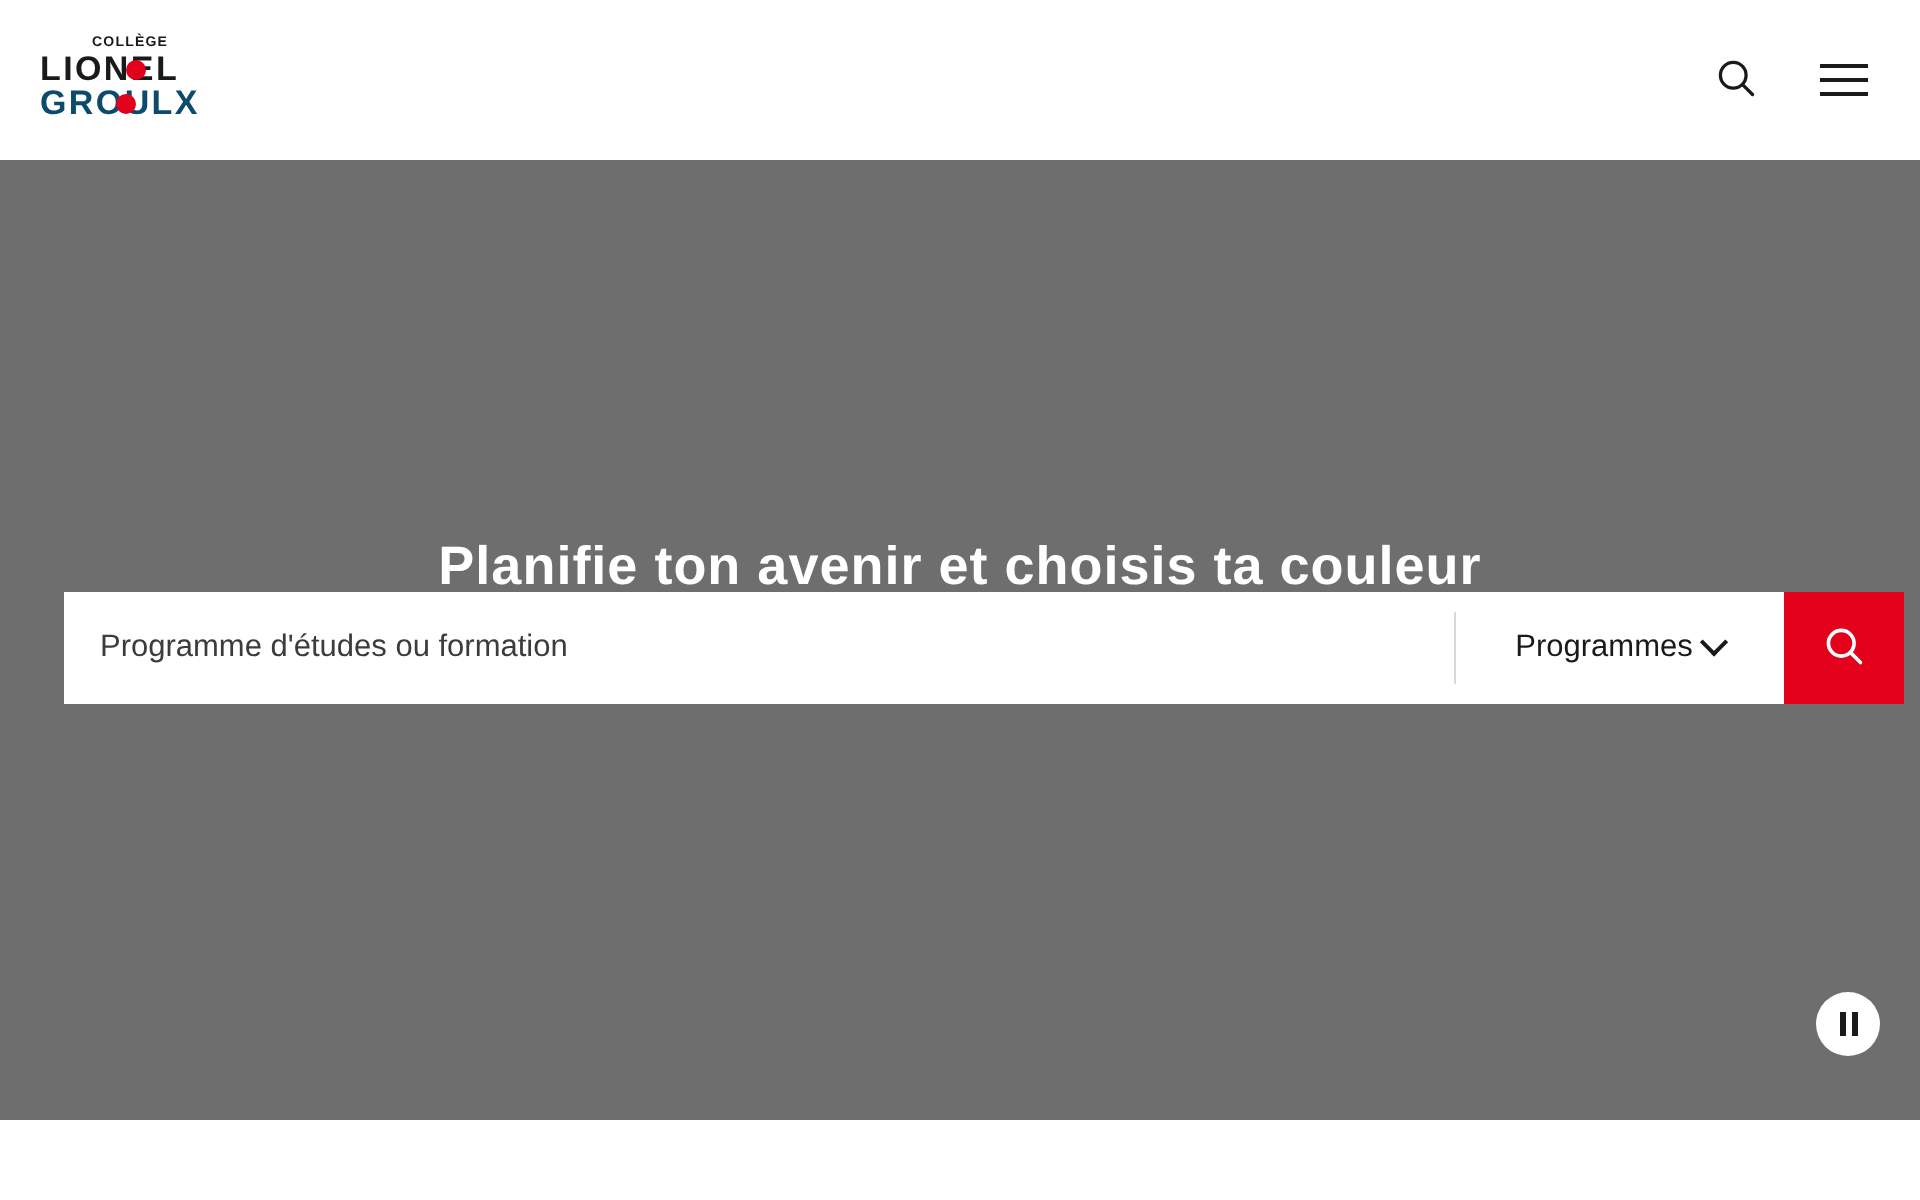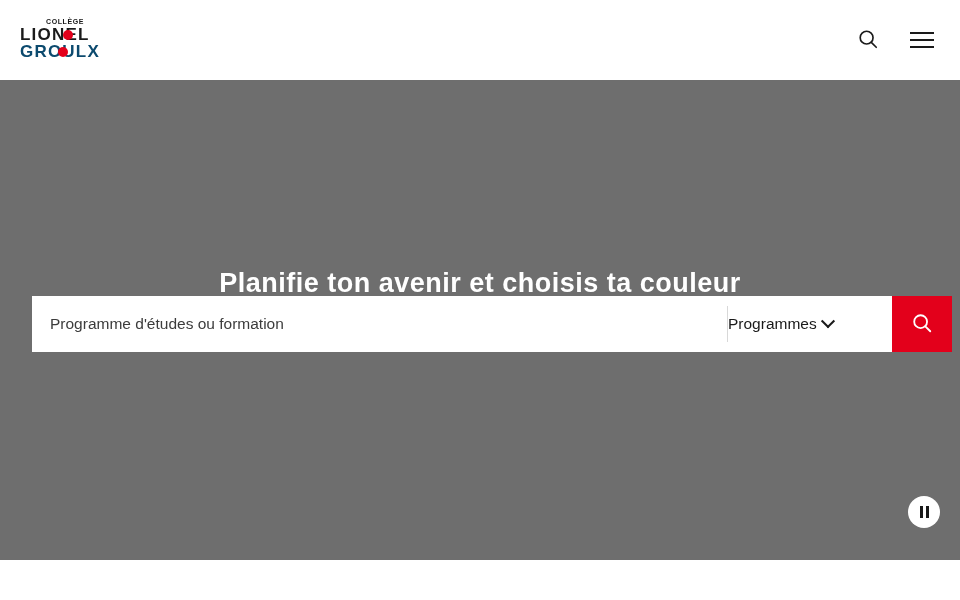--- a/index.html
+++ b/index.html
@@ -167,21 +167,21 @@
   .search-divider {
     width: 1px;
     background: #d8d8d8;
     margin: 10px 0;
     flex: 0 0 1px;
   }
   .search-select {
     flex: 0 0 164px;
     display: flex;
     align-items: center;
-    justify-content: flex-start;
+    justify-content: center;
     gap: 6px;
     font-size: 15.5px;
     color: #1a1a1a;
     cursor: pointer;
     background: #ffffff;
     user-select: none;
   }
   .chev {
     width: 10px;
     height: 10px;

